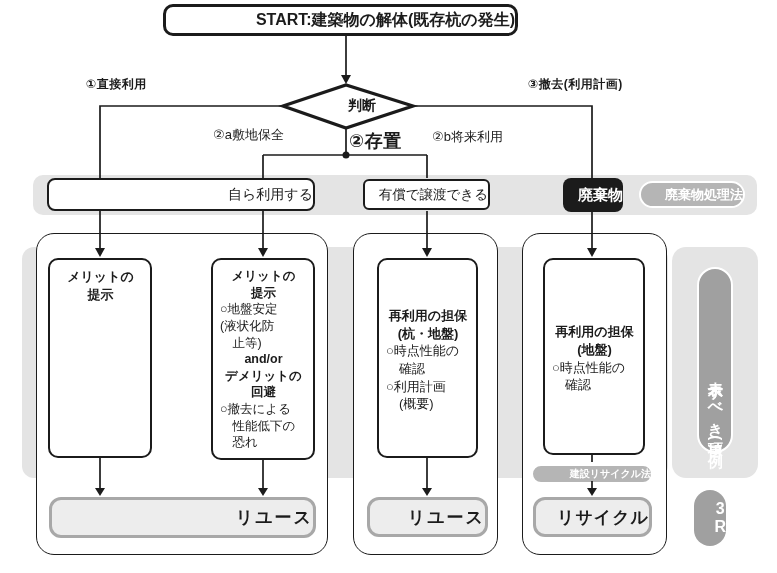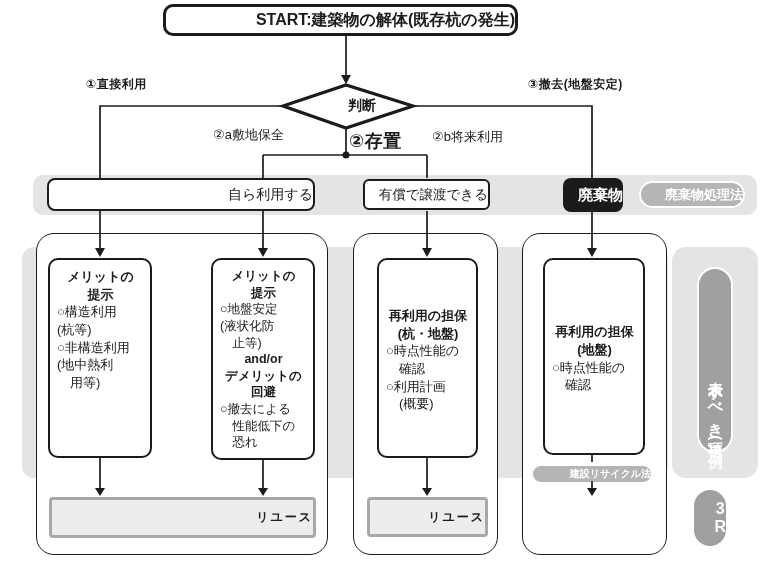--- a/index.html
+++ b/index.html
@@ -14,21 +14,21 @@
   .container{background:#fff;border:1.6px solid var(--ink);border-radius:18px}
   .wbox{background:#fff;border:2.5px solid var(--ink)}
   .cf{display:flex;align-items:center;justify-content:flex-end;text-align:center}
   .ml{white-space:pre-line}
   .bold{font-weight:700}
   .lbl{font-weight:700;font-size:12px;letter-spacing:.5px}
   .smlbl{font-size:13px}
   .detail{border:2.5px solid var(--ink);border-radius:10px;background:#fff;padding:8px 6px 4px 7px;font-size:13px;line-height:1.36}
   .detail .hd{font-weight:700;text-align:center;white-space:pre-line}
   .detail .bd{text-align:left;white-space:pre-line}
-  .outcome{background:var(--outcome-fill);border:3.5px solid var(--outcome-border);border-radius:4px;font-weight:700;font-size:12px;letter-spacing:2px}
+  .outcome{background:var(--outcome-fill);border:3.5px solid var(--outcome-border);border-radius:12px;font-weight:700;font-size:17px;letter-spacing:2px}
   .graypill{background:var(--pill-light);border:2.5px solid #fff;border-radius:14px;color:#fff;font-weight:700}
   svg.wires{position:absolute;left:0;top:0;pointer-events:none}
 </style>
 </head>
 <body>
 
 <div class="canvas">
 
   <div class="abs band" style="left:33px;top:175px;width:724px;height:40px;border-radius:10px"></div>
   <div class="abs band" style="left:22px;top:247px;width:646px;height:231px;border-radius:12px"></div>
@@ -36,46 +36,41 @@
 
   <div class="abs container" style="left:36px;top:233px;width:292px;height:322px"></div>
   <div class="abs container" style="left:353px;top:233px;width:145px;height:322px"></div>
   <div class="abs container" style="left:522px;top:233px;width:145px;height:322px"></div>
 
   <div class="abs cf" style="left:163px;top:4px;width:355px;height:32px;background:#fff;border:3px solid var(--ink);border-radius:10px;font-weight:700;font-size:16px">
     <span>START:建築物の解体(既存杭の発生)</span>
   </div>
 
   <div class="abs lbl" style="left:86px;top:76px">①直接利用</div>
-  <div class="abs lbl" style="left:528px;top:76px">③撤去(地盤安定)</div>
+  <div class="abs lbl" style="left:528px;top:76px">③撤去(利用計画)</div>
   <div class="abs lbl" style="left:349px;top:129px;font-size:18px">②存置</div>
   <div class="abs smlbl" style="left:213px;top:126px">②a敷地保全</div>
   <div class="abs smlbl" style="left:432px;top:128px">②b将来利用</div>
 
   <div class="abs cf wbox" style="left:47px;top:178px;width:268px;height:33px;border-radius:8px;font-size:14px">
     <span>自ら利用する</span>
   </div>
   <div class="abs cf wbox" style="left:363px;top:179px;width:127px;height:31px;border-radius:6px;font-size:13.5px">
     <span>有償で譲渡できる</span>
   </div>
   <div class="abs cf graypill" style="left:639px;top:181px;width:106px;height:27px;font-size:13px">
     <span>廃棄物処理法</span>
   </div>
   <div class="abs cf" style="left:563px;top:178px;width:60px;height:34px;background:var(--ink);border-radius:8px;color:#fff;font-weight:700;font-size:15px">
     <span>廃棄物</span>
   </div>
 
   <div class="abs detail" style="left:48px;top:258px;width:104px;height:200px">
     <div class="hd">メリットの
 提示</div>
-    <div class="bd">○構造利用
-(杭等)
-○非構造利用
-(地中熱利
-　用等)</div>
   </div>
 
   <div class="abs detail" style="left:211px;top:258px;width:104px;height:202px;font-size:12.5px;line-height:1.33">
     <div class="hd">メリットの
 提示</div>
     <div class="bd">○地盤安定
 (液状化防
 　止等)</div>
     <div class="hd">and/or</div>
     <div class="hd">デメリットの
@@ -103,20 +98,23 @@
 
   <div class="abs cf graypill" style="left:531px;top:464px;width:122px;height:20px;border-width:2px;border-radius:11px;font-size:10px;background:var(--pill-light)">
     <span>建設リサイクル法</span>
   </div>
 
   <div class="abs cf outcome" style="left:49px;top:497px;width:267px;height:41px">
     <span>リユース</span>
   </div>
   <div class="abs cf outcome" style="left:367px;top:497px;width:121px;height:40px">
     <span>リユース</span>
+  </div>
+  <div class="abs cf outcome" style="left:533px;top:497px;width:119px;height:40px;letter-spacing:1px">
+    <span>リサイクル</span>
   </div>
 
   <div class="abs cf" style="left:697px;top:267px;width:36px;height:186px;background:var(--pill-dark);border:2px solid #fff;border-radius:19px;color:#fff;font-weight:700;font-size:15px;writing-mode:vertical-rl;letter-spacing:2px">
     <span>表示すべき項目(例)</span>
   </div>
   <div class="abs cf ml" style="left:694px;top:490px;width:32px;height:56px;background:var(--pill-dark);border-radius:16px;color:#fff;font-weight:700;font-size:16px;line-height:1.15">3
 R</div>
 
   <svg class="wires" width="777" height="573" viewBox="0 0 777 573">
     <g stroke="#1b1b1b" stroke-width="1.7" fill="none">

